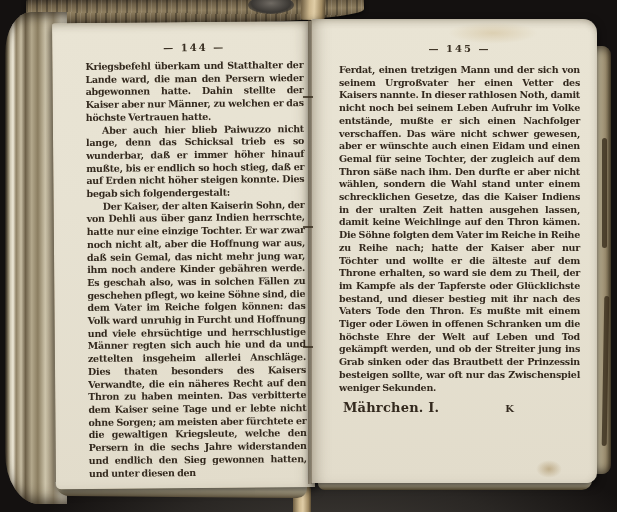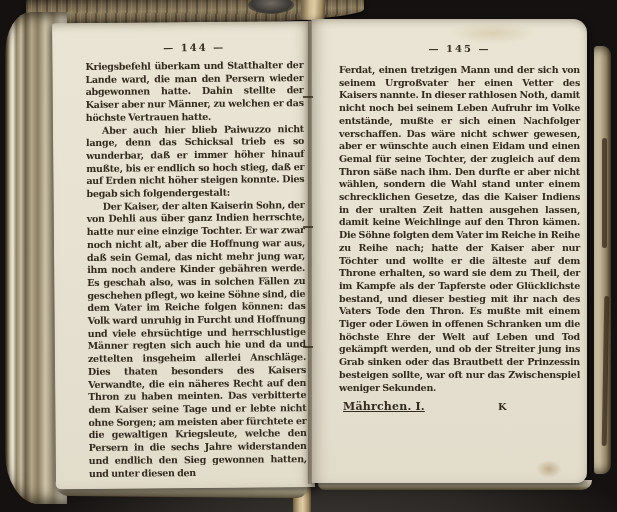--- a/index.html
+++ b/index.html
@@ -88,24 +88,23 @@
       linear-gradient(180deg, #e9e4d4 0%, var(--page-color) 40%, #e2dccb 100%);
     box-shadow:0 3px 8px rgba(0,0,0,.65);
   }
   .page-left{
     left:52px;top:21px;width:259px;height:466px;
     transform:rotate(-.5deg);transform-origin:100% 0;
     border-radius:3px 0 0 5px;
     box-shadow:0 3px 8px rgba(0,0,0,.65), inset -12px 0 16px -10px rgba(80,68,46,.55), inset 0 8px 10px -8px rgba(80,68,46,.5);
   }
   .page-right{
-    left:311px;top:19px;width:240px;height:464px;
+    left:311px;top:19px;width:286px;height:464px;
     border-radius:2px 14px 10px 2px;
     box-shadow:0 3px 8px rgba(0,0,0,.65), inset 12px 0 16px -10px rgba(80,68,46,.5), inset -6px 0 10px -8px rgba(80,68,46,.4), inset 0 8px 10px -8px rgba(80,68,46,.45);
-    padding-left:36px;
   }
 
   
   .gutter{
     position:absolute;left:308px;top:20px;width:4px;height:464px;
     background:linear-gradient(90deg, rgba(70,58,40,.55), rgba(120,108,84,.35) 60%, rgba(70,58,40,.45));
   }
   .stitch{position:absolute;left:303px;width:10px;height:2px;background:rgba(55,45,30,.8);}
   .stitch.t1{top:96px;} .stitch.t2{top:226px;} .stitch.t3{top:346px;}
 
@@ -129,21 +128,21 @@
     letter-spacing:2px;margin:0 0 7px 0;color:#3a3023;
   }
   .page-right .page-num{margin-bottom:10px;}
   .body-text p{
     margin:0;text-indent:1.7em;text-align:justify;
     font-size:9.5px;line-height:12.7px;font-weight:700;
     letter-spacing:-.25px;word-spacing:-.6px;
   }
   .body-text p.no-indent{text-indent:0;}
   .sig-row{display:flex;align-items:baseline;margin-top:6px;}
-  .sig-title{font-size:11px;font-weight:700;letter-spacing:.2px;padding-left:4px;text-decoration:underline;}
+  .sig-title{font-size:13px;font-weight:700;letter-spacing:.2px;padding-left:4px;}
   .sig-mark{flex:1;text-align:center;font-size:10px;font-weight:700;}
 </style>
 </head>
 <body>
 
 <div class="scene">
 
   <div class="book-head"></div>
   <div class="blur-object"></div>
   <div class="post post-top"></div>

